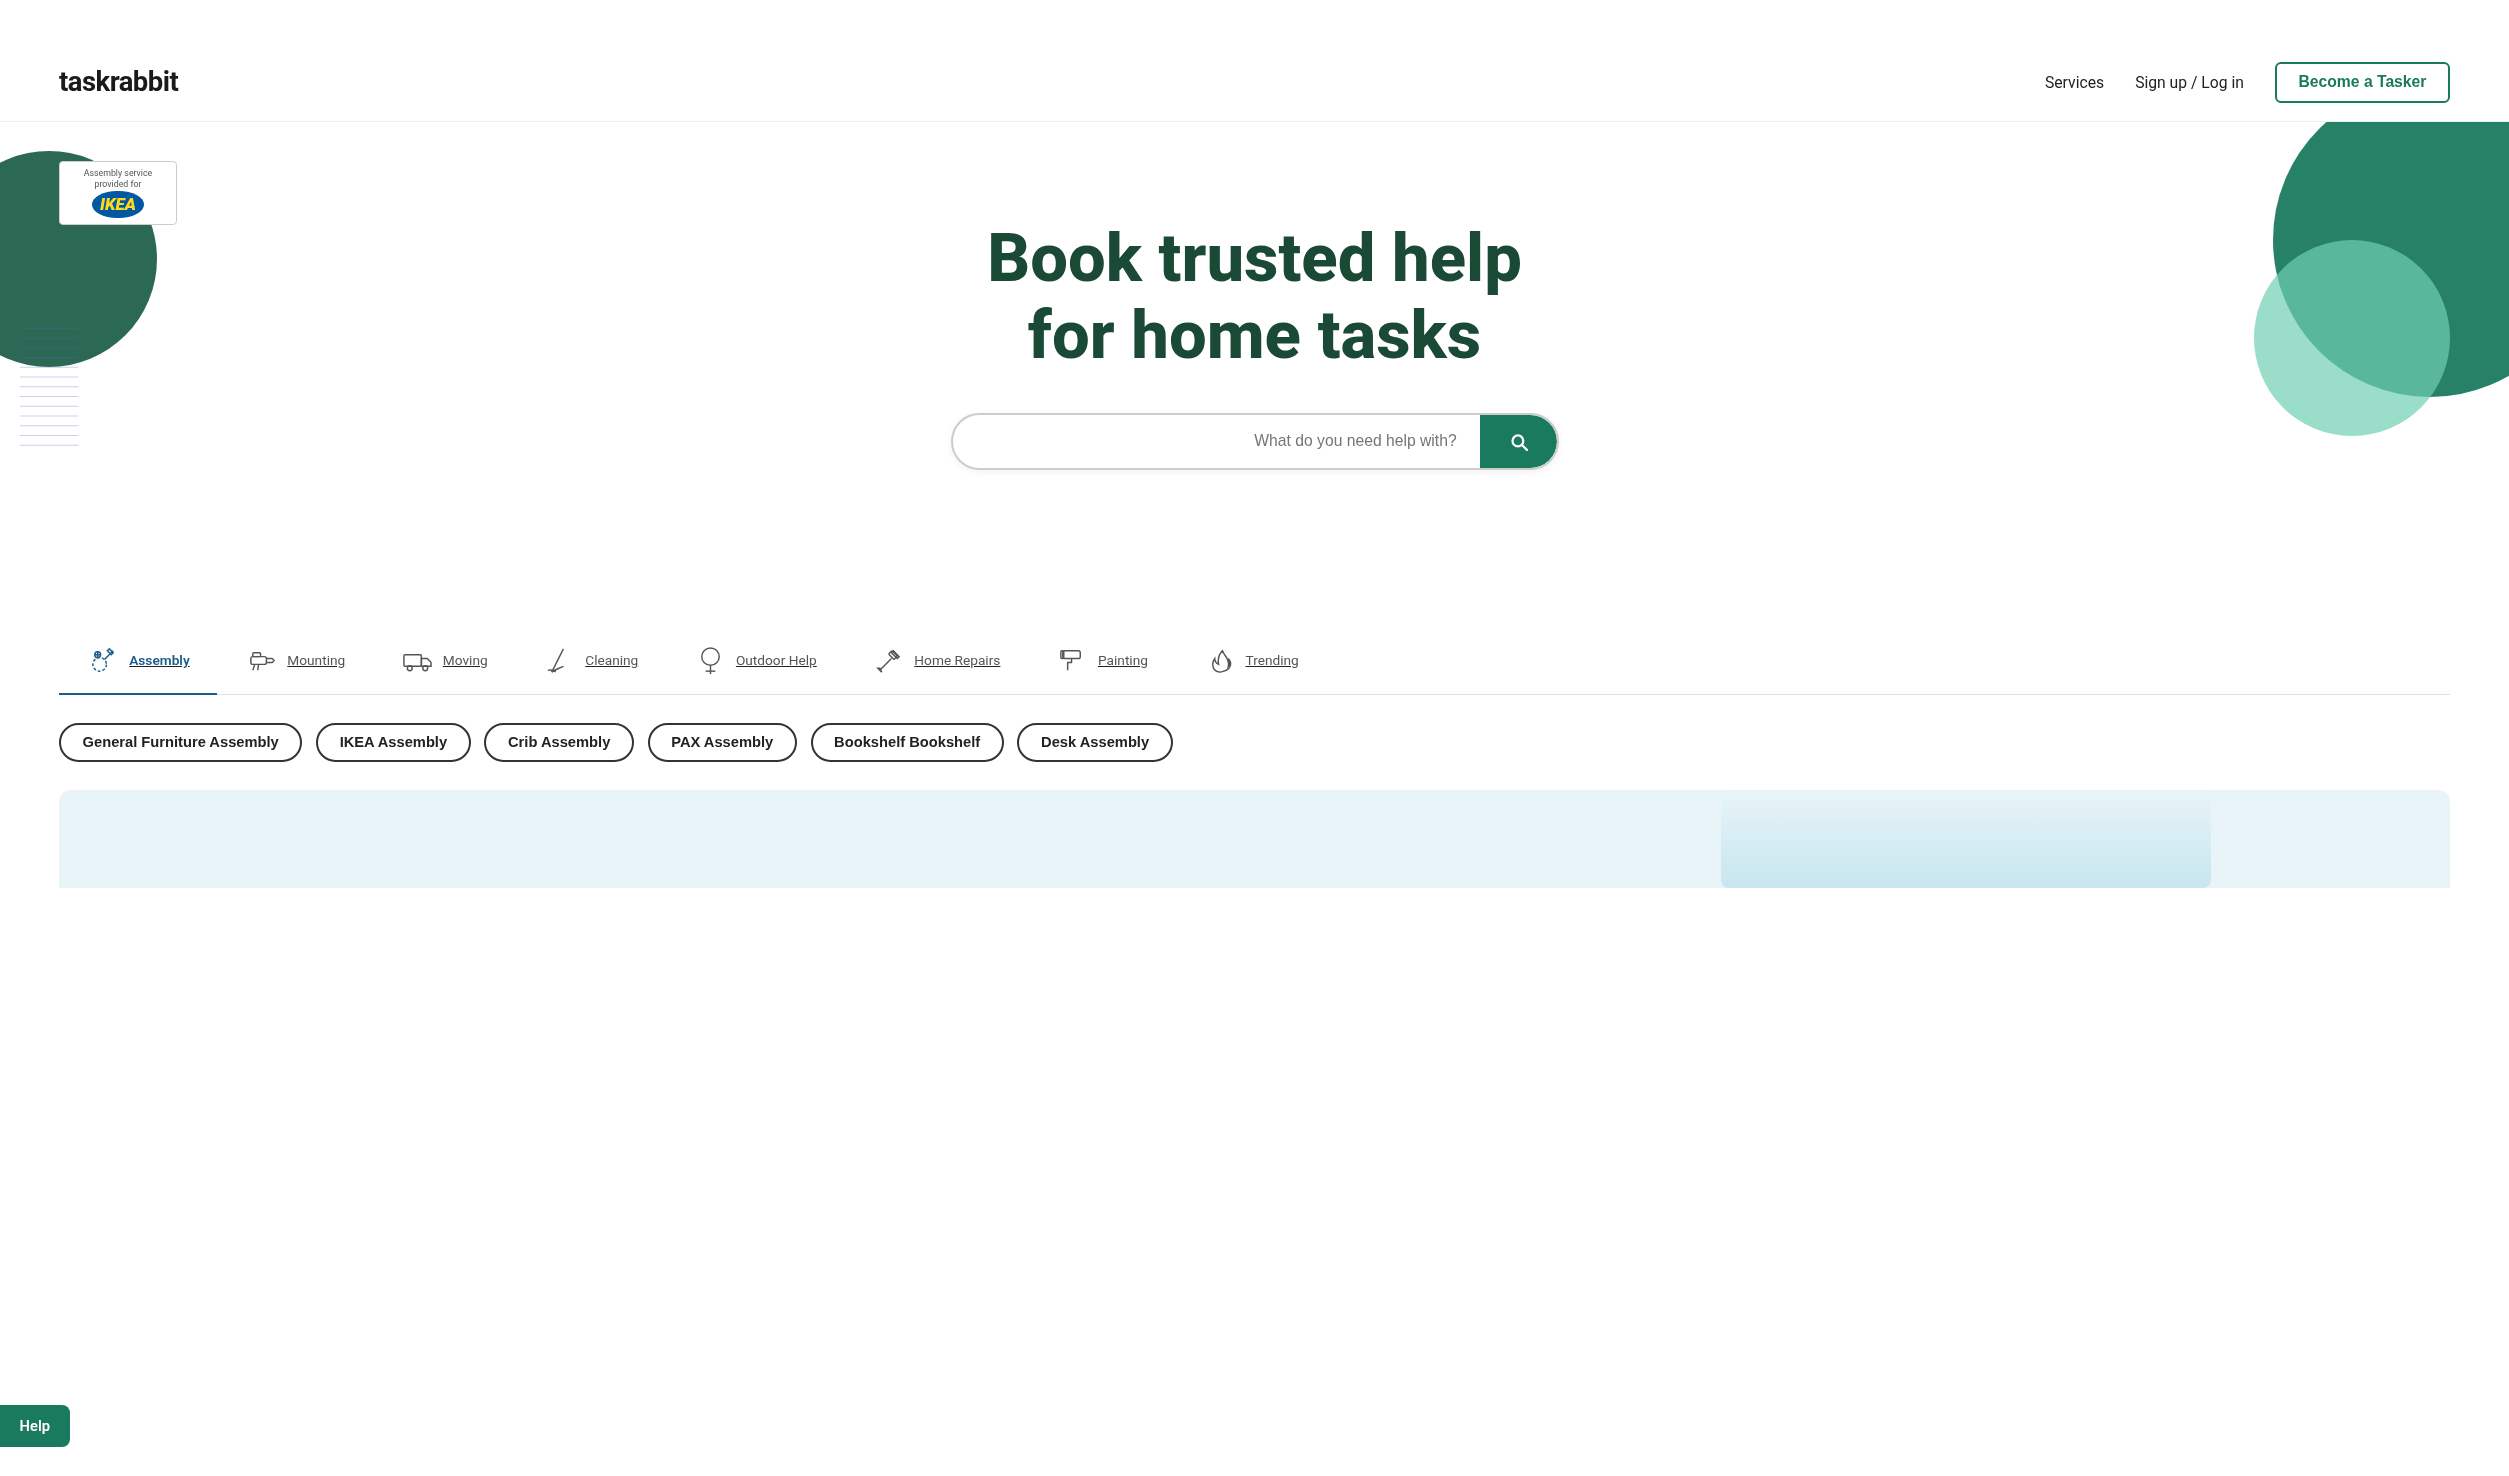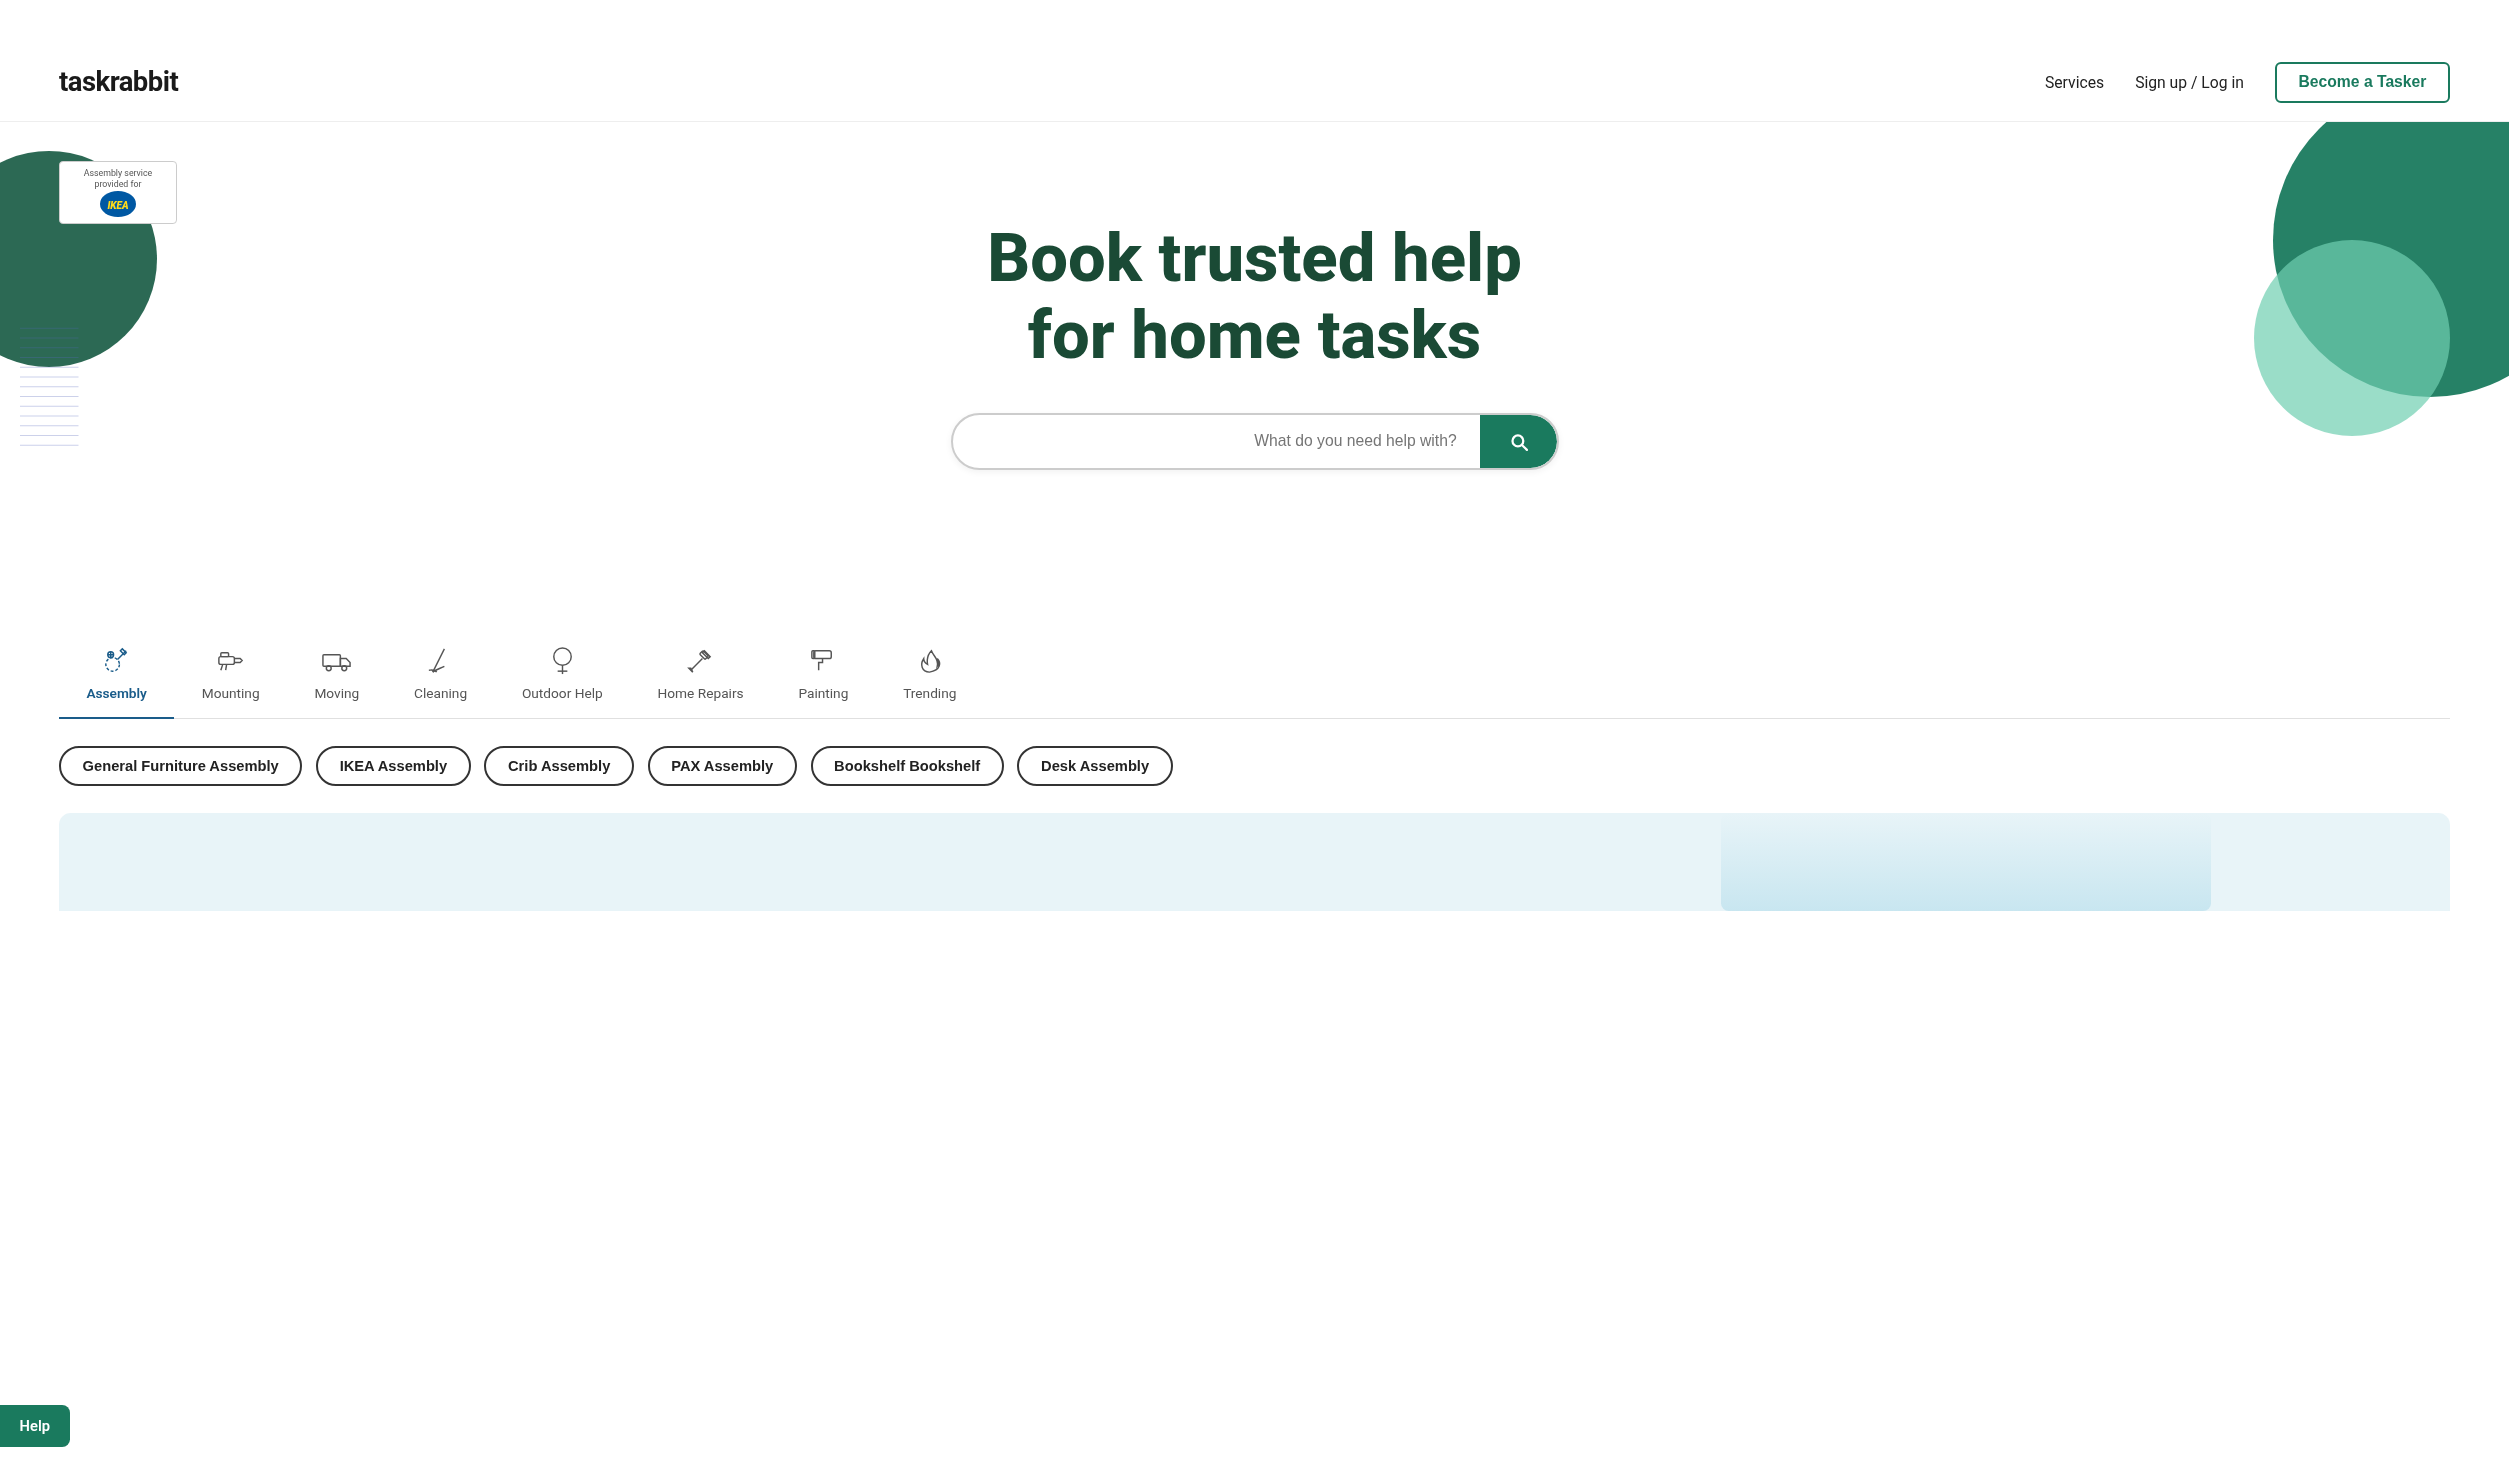--- a/index.html
+++ b/index.html
@@ -117,21 +117,21 @@
       line-height: 1.3;
       margin-bottom: 0;
     }
     .ikea-logo {
       background: #0058a3;
       border-radius: 50%;
       padding: 3.9px 7.8px;
       display: inline-block;
     }
     .ikea-logo-text {
-      font-size: 10px;
+      font-size: 17px;
       font-weight: 900;
       color: #ffda1a;
       font-style: italic;
       text-align: right;
     }
 
     
     .hero-title-wrap {
       text-align: center;
       margin-top: 59px;
@@ -189,27 +189,28 @@
       padding: 39px 59px 0;
     }
     .category-tabs {
       display: flex;
       gap: 0;
       border-bottom: 1px solid #e0e0e0;
       padding-bottom: 0;
     }
     .cat-tab {
       display: flex;
-      flex-direction: column;
+      flex-direction: row;
       align-items: center;
       gap: 7.8px;
       padding: 11.8px 27.4px 15.7px;
       cursor: pointer;
       border-bottom: 2.9px solid transparent;
       margin-bottom: -1px;
+      text-decoration: underline;
     }
     .cat-tab.active {
       border-bottom: 2.9px solid #1a5c8a;
     }
     .cat-tab-label {
       font-size: 13.7px;
       color: #555;
     }
     .cat-tab.active .cat-tab-label {
       color: #1a5c8a;

